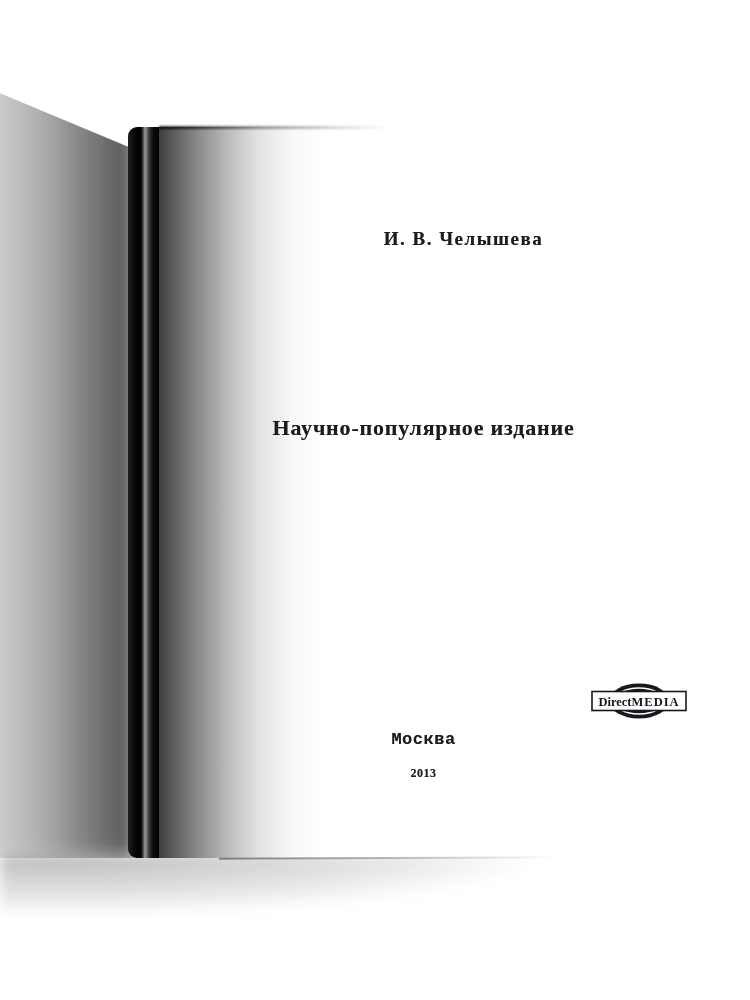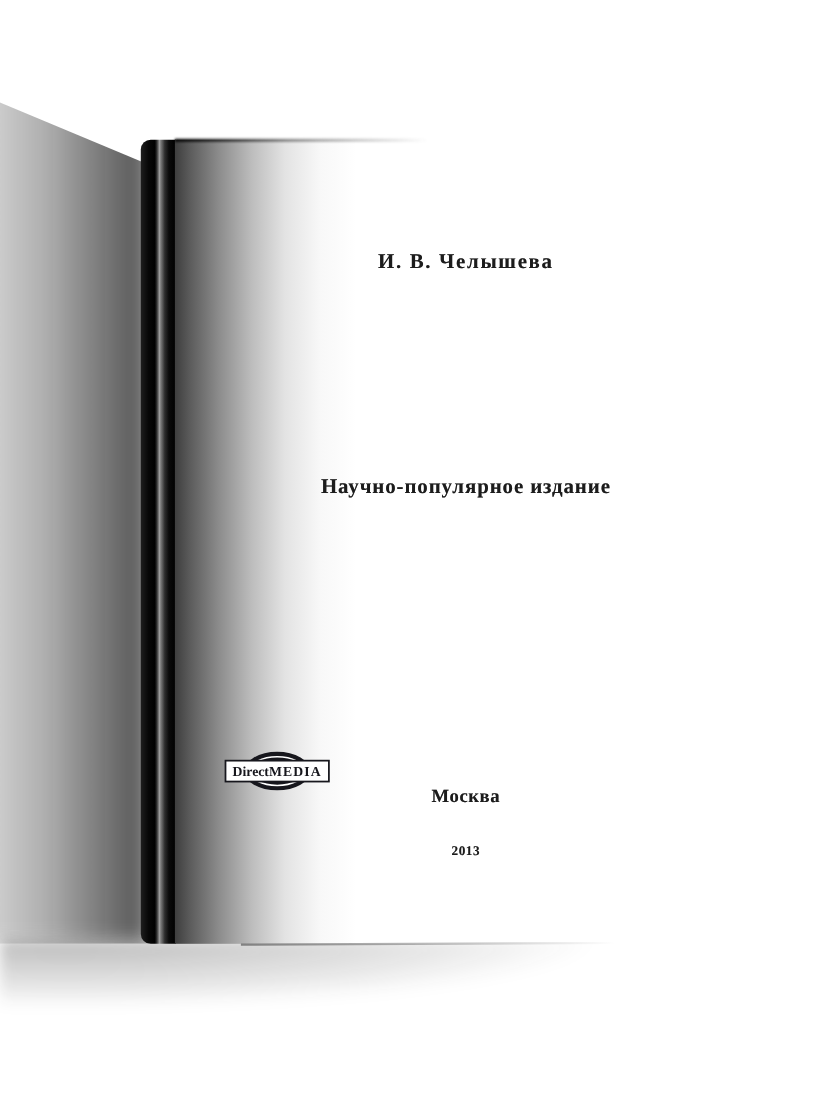--- a/index.html
+++ b/index.html
@@ -85,25 +85,25 @@
   }
 
   
   .txt {
     position: absolute;
     width: 100%;
     text-align: center;
     color: #1c1c1c;
     text-shadow: 0 0 0.6px rgba(30,30,30,0.55);
   }
-  .author   { top: 101px; font-size: 19px; font-weight: bold; letter-spacing: 1.5px; }
+  .author   { top: 101px; font-size: 19px; font-weight: bold; letter-spacing: 1.5px; padding-left: 40px; }
   .title    { top: 174px; font-size: 24px; font-weight: bold; line-height: 29px; letter-spacing: 0.5px; color: #161616; }
-  .edition  { top: 288px; font-size: 19px; font-weight: bold; letter-spacing: 0.8px; margin-top: 17px; }
-  .logo-row { position: absolute; top: 555px; width: 100%; display: flex; justify-content: flex-start; padding-left: 44px; }
-  .city     { top: 587px; font-size: 17px; font-weight: bold; letter-spacing: 0.5px; }
+  .edition  { top: 288px; font-size: 22px; font-weight: bold; letter-spacing: 0.8px; }
+  .logo-row { position: absolute; top: 555px; width: 100%; display: flex; justify-content: flex-end; }
+  .city     { top: 603px; font-size: 17px; font-weight: bold; letter-spacing: 0.5px; font-family: Liberation Mono, monospace; }
   .year     { top: 639px; font-size: 12px; font-weight: bold; letter-spacing: 0.5px; }
 </style>
 </head>
 <body>
 
 <div class="scene">
 
   <div class="cast-shadow-left"></div>
   <div class="bottom-shadow"></div>
 

